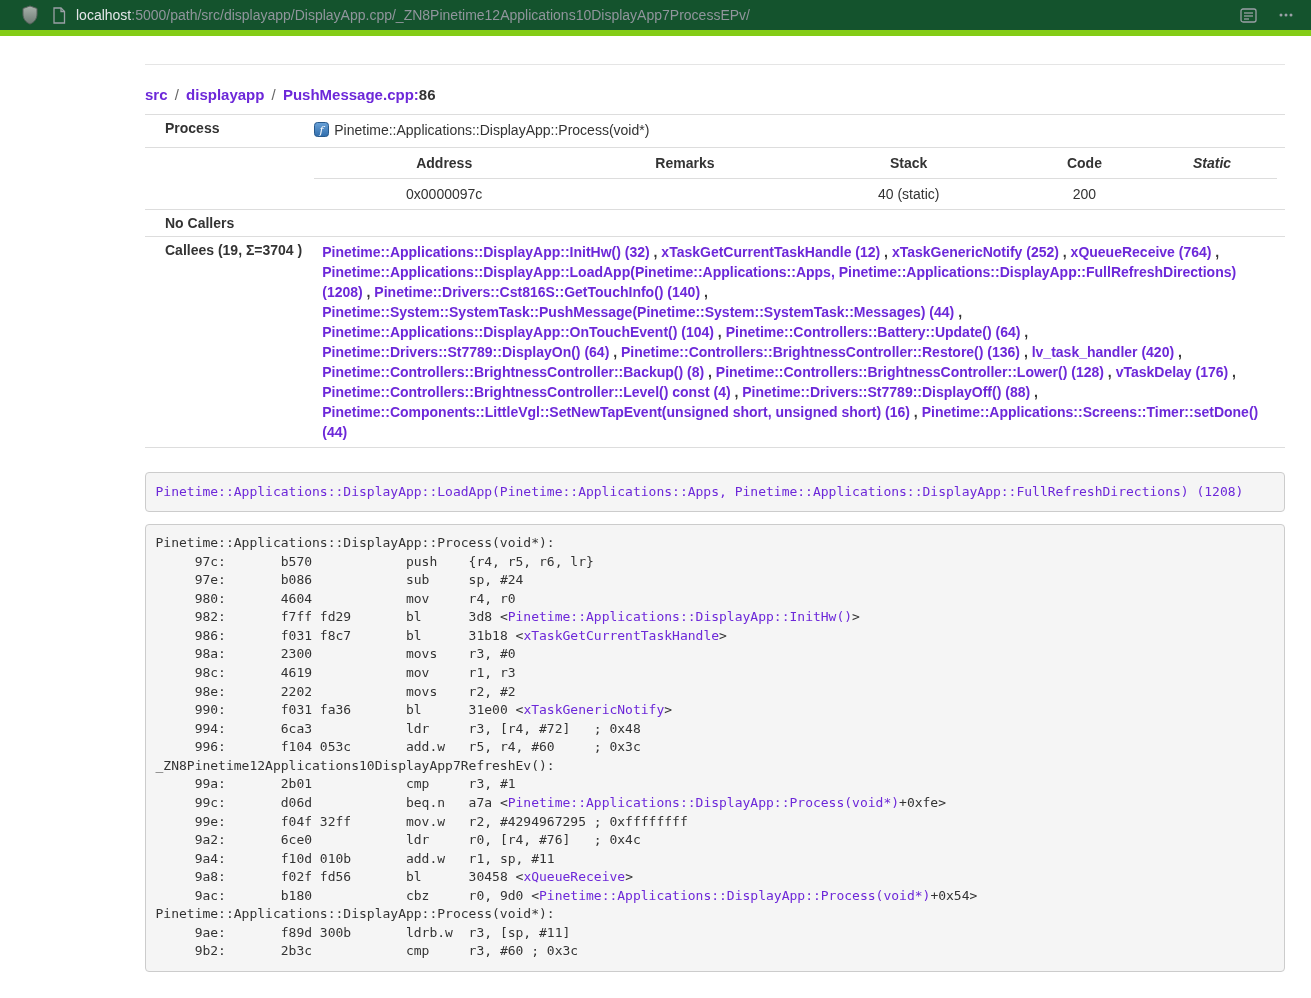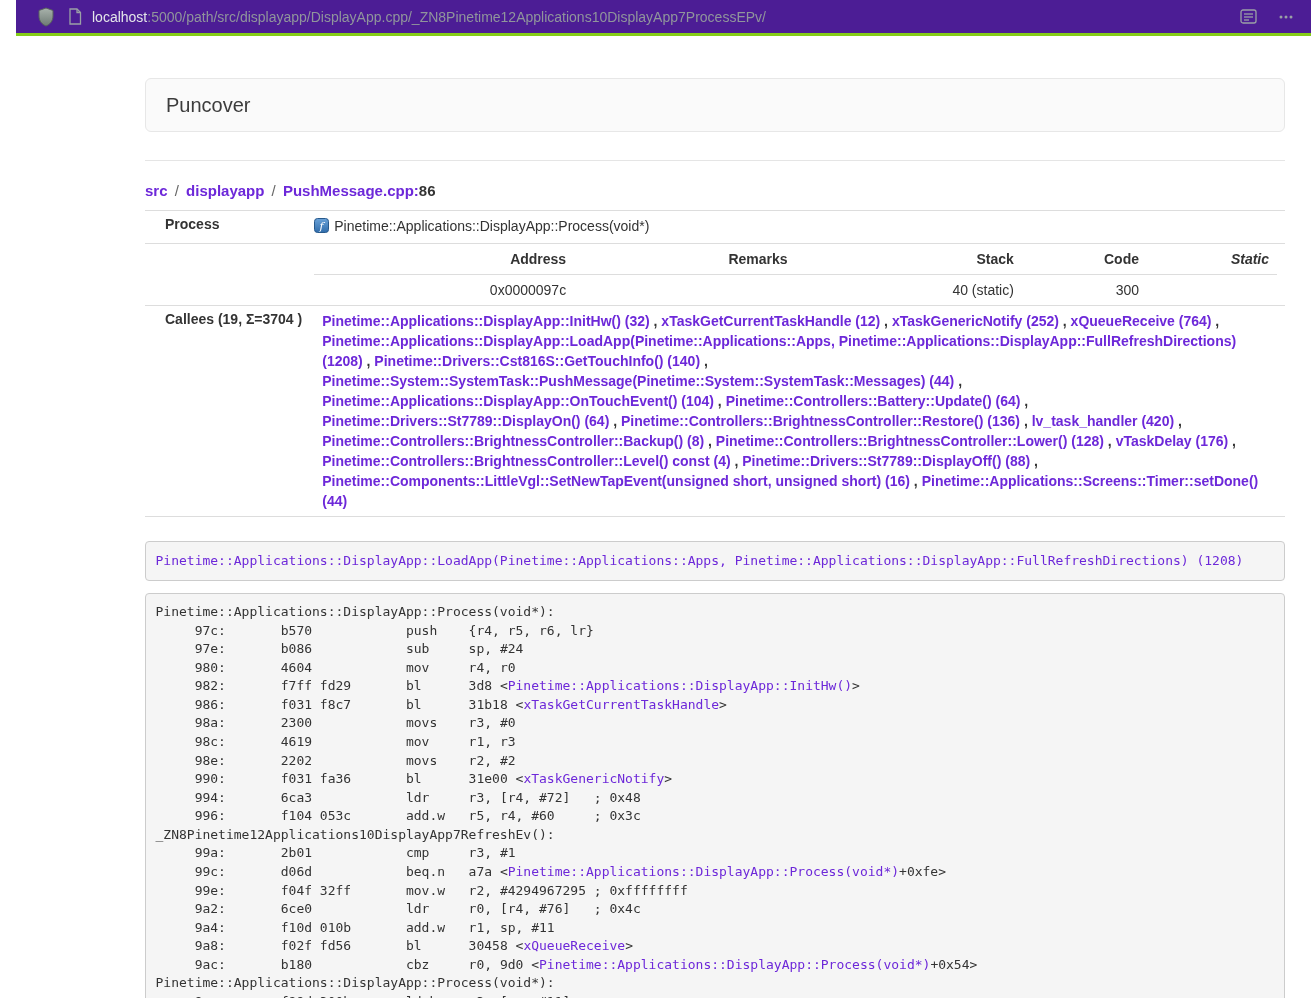--- a/index.html
+++ b/index.html
@@ -4,22 +4,22 @@
 <style>
   * { box-sizing: border-box; margin: 0; padding: 0; }
   html, body {
     width: 1311px; height: 998px; overflow: hidden;
     background: #fff; font-family: "Liberation Sans", sans-serif; color: #333;
   }
   a { color: #6d28d9; text-decoration: none; cursor: pointer; }
 
   
   .topbar {
-    height: 36px; background: #4c1d95; border-bottom: 3px solid #84cc16;
-    display: flex; align-items: center; padding: 0 12px 0 21px; margin-left: 16px;
+    height: 36px; background: #14532d; border-bottom: 6px solid #84cc16;
+    display: flex; align-items: center; padding: 0 12px 0 21px;
   }
   .topbar .icon { display: inline-flex; align-items: center; }
   .topbar .shield { margin-right: 13px; }
   .topbar .pagei { margin-right: 10px; }
   .urlbar {
     font-size: 14px; white-space: nowrap; overflow: hidden; flex: 1 1 auto;
   }
   .urlbar .host { color: #e4e6e9; }
   .urlbar .path { color: #90959c; }
   .topbar-right { margin-left: auto; display: flex; align-items: center; gap: 20px; padding-right: 4px; }
@@ -42,21 +42,21 @@
   
   table.main { width: 100%; border-collapse: collapse; font-size: 14px; border-bottom: 1px solid #ddd; }
   table.main > tbody > tr > th,
   table.main > tbody > tr > td { border-top: 1px solid #ddd; text-align: left; vertical-align: top; }
   th.rowhead { width: 147px; font-weight: bold; padding: 5px 4px 5px 20px; white-space: nowrap; }
   td.valcell { padding: 5px 8px; line-height: 20px; }
   td.nested-cell { padding: 0 8px; }
   .fn-icon { display: inline-block; margin-right: 5px; vertical-align: -2px; }
 
   table.stats { width: 100%; border-collapse: collapse; font-size: 14px; }
-  table.stats th, table.stats td { text-align: right; padding: 5px 8px; line-height: 20px; }
+  table.stats th, table.stats td { text-align: center; padding: 5px 8px; line-height: 20px; }
   table.stats th { font-weight: bold; border-bottom: 1px solid #ddd; }
   table.stats th:nth-child(1) { width: 27%; }
   table.stats th:nth-child(2) { width: 23%; }
   table.stats th:nth-child(3) { width: 23.5%; }
   table.stats th:nth-child(4) { width: 13%; }
   table.stats th:nth-child(5) { width: 13.5%; font-style: italic; }
 
   td.callees { padding: 5px 8px 5px 16px; line-height: 20px; font-weight: bold; }
   .callee-sep { color: #333; }
 
@@ -106,23 +106,20 @@
         <circle cx="4" cy="9" r="1.5" fill="#9aa0a6"></circle>
         <circle cx="9" cy="9" r="1.5" fill="#9aa0a6"></circle>
         <circle cx="14" cy="9" r="1.5" fill="#9aa0a6"></circle>
       </svg>
     </span>
   </div>
 </div>
 
 <div class="container">
 
-  <div class="jumbotron">
-    <div class="title">Puncover</div>
-  </div>
 
   <hr class="rule">
 
   <div class="breadcrumb"><a>src</a><span class="sep"> / </span><a>displayapp</a><span class="sep"> / </span><a>PushMessage.cpp:</a><span class="linenum">86</span></div>
 
   <table class="main">
     <tbody>
       <tr>
         <th class="rowhead">Process</th>
         <td class="valcell">
@@ -149,26 +146,30 @@
                 <th>Address</th>
                 <th>Remarks</th>
                 <th>Stack</th>
                 <th>Code</th>
                 <th>Static</th>
               </tr>
               <tr>
                 <td>0x0000097c</td>
                 <td></td>
                 <td>40 (static)</td>
-                <td>300</td>
+                <td>200</td>
                 <td></td>
               </tr>
             </tbody>
           </table>
         </td>
+      </tr>
+      <tr>
+        <th class="rowhead">No Callers</th>
+        <td class="valcell"></td>
       </tr>
       <tr>
         <th class="rowhead">Callees (19, Σ=3704 )</th>
         <td class="callees"><a>Pinetime::Applications::DisplayApp::InitHw() (32)</a><span class="callee-sep"> , </span><a>xTaskGetCurrentTaskHandle (12)</a><span class="callee-sep"> , </span><a>xTaskGenericNotify (252)</a><span class="callee-sep"> , </span><a>xQueueReceive (764)</a><span class="callee-sep"> , </span><a>Pinetime::Applications::DisplayApp::LoadApp(Pinetime::Applications::Apps, Pinetime::Applications::DisplayApp::FullRefreshDirections) (1208)</a><span class="callee-sep"> , </span><a>Pinetime::Drivers::Cst816S::GetTouchInfo() (140)</a><span class="callee-sep"> , </span><a>Pinetime::System::SystemTask::PushMessage(Pinetime::System::SystemTask::Messages) (44)</a><span class="callee-sep"> , </span><a>Pinetime::Applications::DisplayApp::OnTouchEvent() (104)</a><span class="callee-sep"> , </span><a>Pinetime::Controllers::Battery::Update() (64)</a><span class="callee-sep"> , </span><a>Pinetime::Drivers::St7789::DisplayOn() (64)</a><span class="callee-sep"> , </span><a>Pinetime::Controllers::BrightnessController::Restore() (136)</a><span class="callee-sep"> , </span><a>lv_task_handler (420)</a><span class="callee-sep"> , </span><a>Pinetime::Controllers::BrightnessController::Backup() (8)</a><span class="callee-sep"> , </span><a>Pinetime::Controllers::BrightnessController::Lower() (128)</a><span class="callee-sep"> , </span><a>vTaskDelay (176)</a><span class="callee-sep"> , </span><a>Pinetime::Controllers::BrightnessController::Level() const (4)</a><span class="callee-sep"> , </span><a>Pinetime::Drivers::St7789::DisplayOff() (88)</a><span class="callee-sep"> , </span><a>Pinetime::Components::LittleVgl::SetNewTapEvent(unsigned short, unsigned short) (16)</a><span class="callee-sep"> , </span><a>Pinetime::Applications::Screens::Timer::setDone() (44)</a></td>
       </tr>
     </tbody>
   </table>
 
   <pre class="codebox symbox"><a>Pinetime::Applications::DisplayApp::LoadApp(Pinetime::Applications::Apps, Pinetime::Applications::DisplayApp::FullRefreshDirections) (1208)</a></pre>
 

